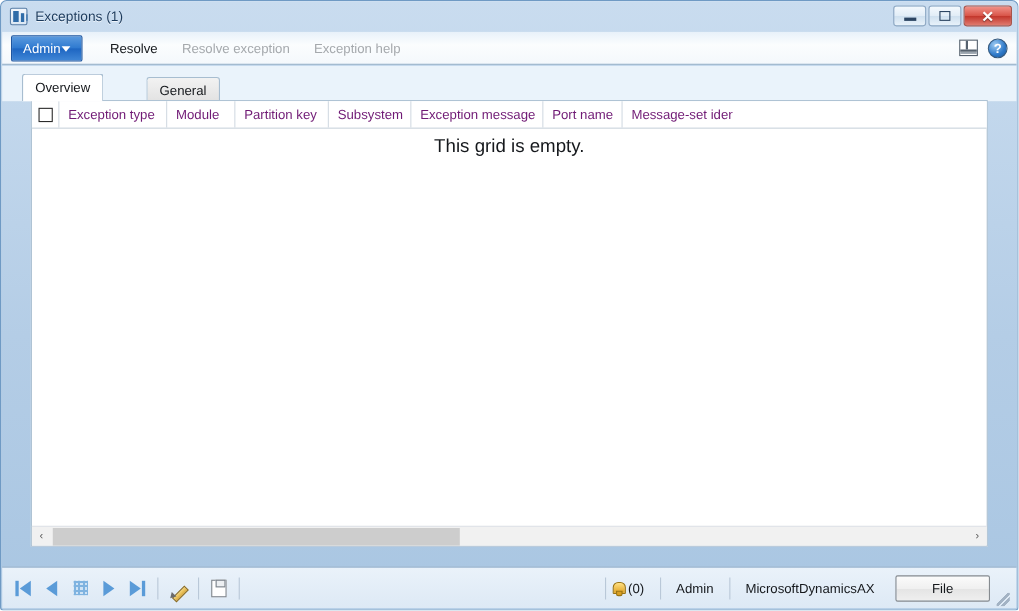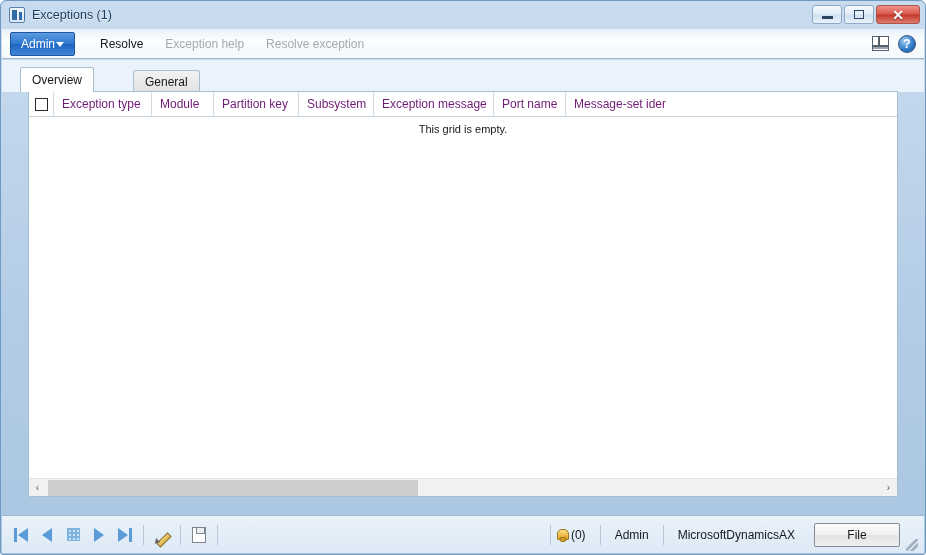--- a/index.html
+++ b/index.html
@@ -208,21 +208,21 @@
     width: 25px; padding-left: 0;
     justify-content: center;
   }
   #selectall-box {
     width: 13px; height: 13px;
     border: 1.5px solid #2b2b2b;
     background: #ffffff;
   }
   #grid-empty-msg {
     text-align: center;
-    font-size: 11px;
+    font-size: 17px;
     color: #15181c;
     padding-top: 6px;
     cursor: default;
   }
 
   
   #hscroll {
     position: absolute; left: 0; bottom: 0;
     width: 868px; height: 18px;
     background: #f1f1f1;
@@ -369,22 +369,22 @@
       </div>
     </div>
   </div>
 
   <div id="toolbar">
     <div id="file-button">
       <span>Admin</span>
       <span id="file-caret"></span>
     </div>
     <div class="tb-cmd first">Resolve</div>
+    <div class="tb-cmd disabled">Resolve exception</div>
     <div class="tb-cmd disabled">Exception help</div>
-    <div class="tb-cmd disabled">Resolve exception</div>
     <div id="tb-right">
       <div id="layout-icon"></div>
       <div id="help-icon">?</div>
     </div>
   </div>
 
   <div id="tabstrip">
     <div class="tab active">Overview</div>
     <div class="tab">General</div>
   </div>

